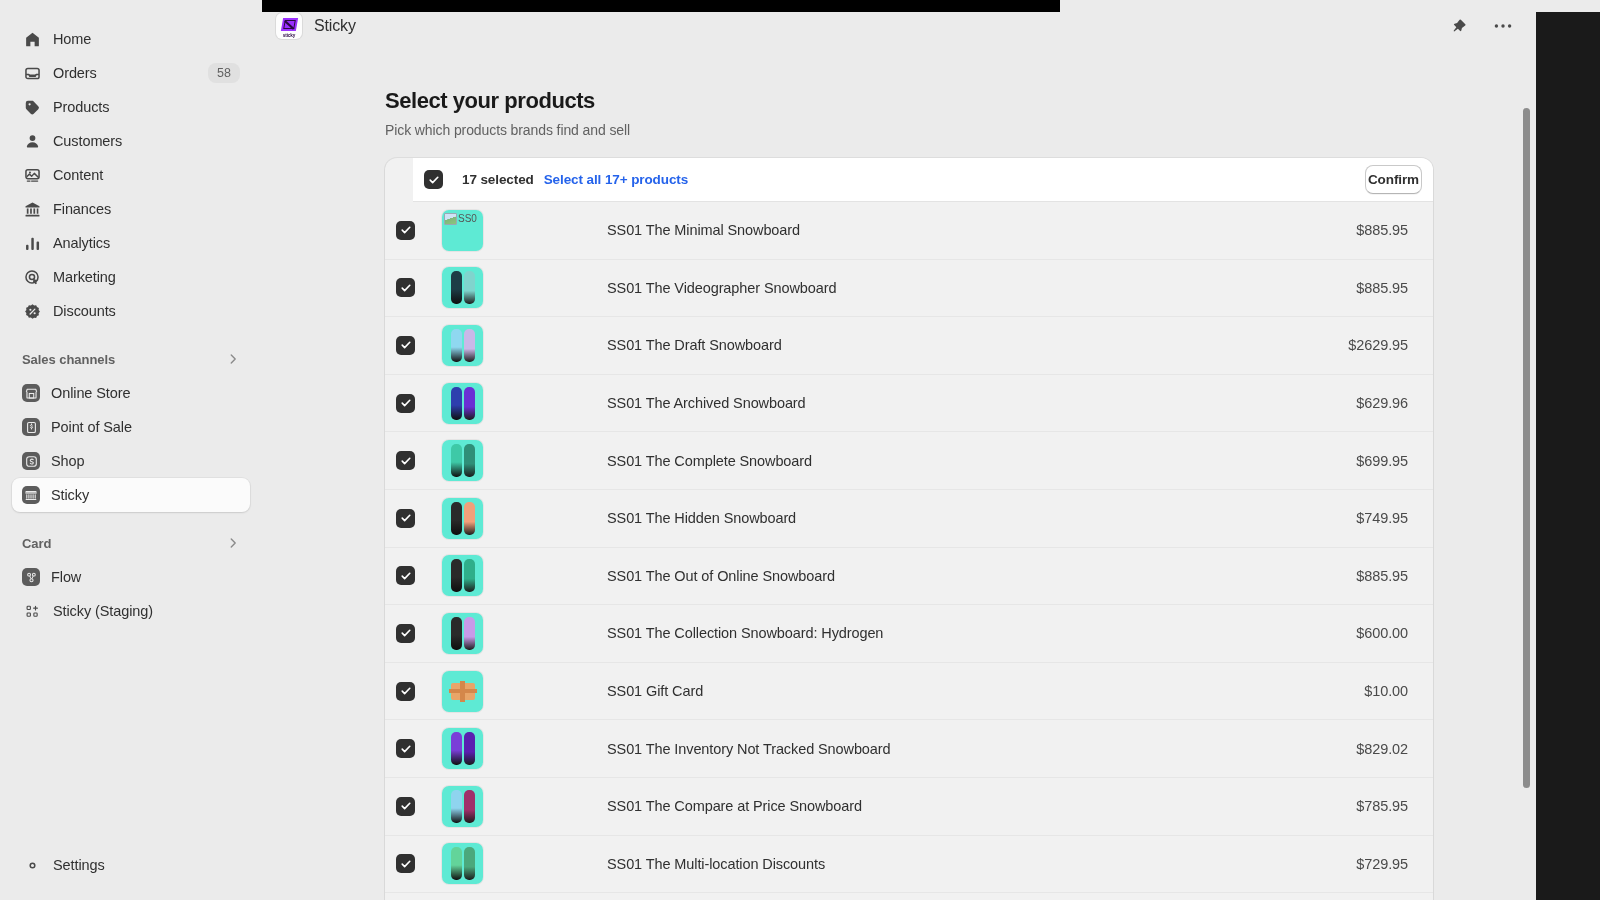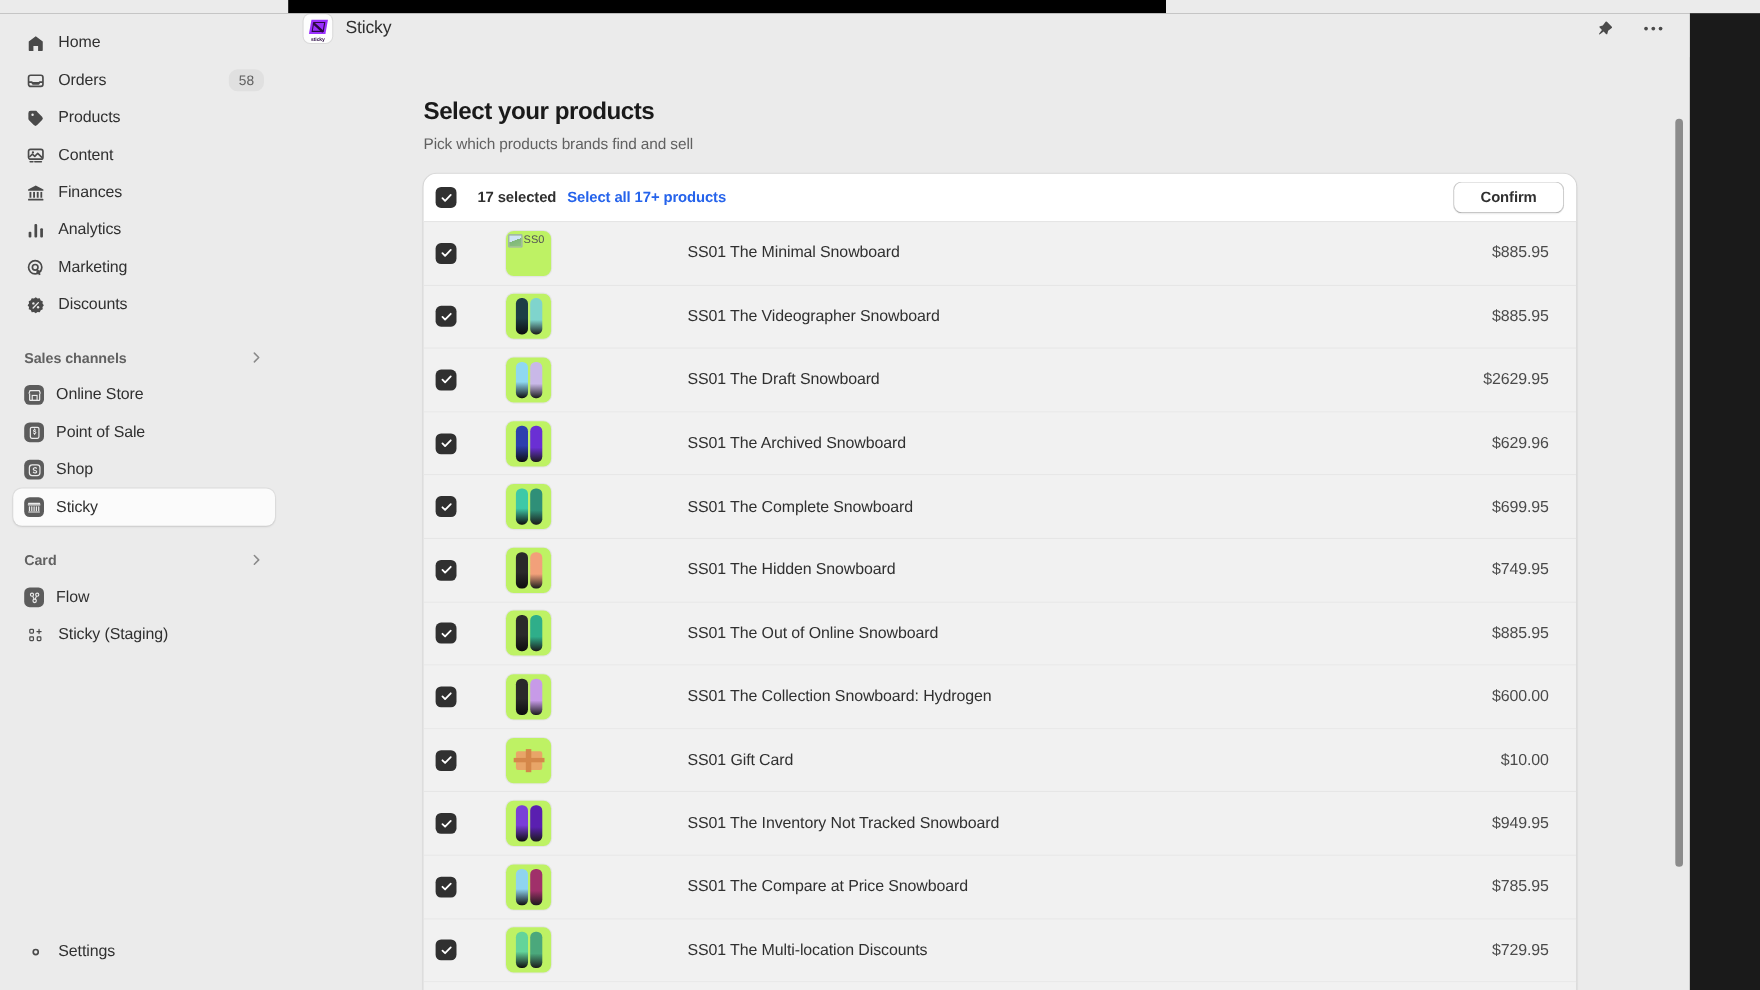--- a/index.html
+++ b/index.html
@@ -213,20 +213,21 @@
     box-shadow: 0 0 0 1px rgba(0,0,0,0.06), 0 1px 2px rgba(0,0,0,0.07);
     overflow: hidden;
     width: 1048px;
   }
   .card-head {
     height: 44px;
     background: #ffffff;
     display: flex; align-items: center;
     padding: 0 11px 0 11px;
     border-bottom: 1px solid #e3e3e3;
+    margin-left: 28px;
   }
   .cbx {
     width: 19px; height: 19px;
     border-radius: 5px;
     background: #303030;
     display: flex; align-items: center; justify-content: center;
     flex-shrink: 0;
     cursor: pointer;
   }
   .cbx svg { display:block; }
@@ -242,42 +243,42 @@
     color: #2563eb;
     letter-spacing: -0.1px;
     cursor: pointer;
   }
   .confirm-btn {
     margin-left: auto;
     background: #fff;
     border: 1px solid #c9c9c9;
     border-bottom-color: #b5b5b5;
     border-radius: 8px;
-    padding: 6px 24px;
+    padding: 6px 2px;
     font-size: 13.5px;
     font-weight: 600;
     color: #303030;
     letter-spacing: -0.1px;
     cursor: pointer;
     box-shadow: 0 1px 0 rgba(0,0,0,0.045);
     font-family: "Liberation Sans", sans-serif;
   }
   .row {
     height: 57.6px;
     display: flex; align-items: center;
     padding: 0 11px;
     border-bottom: 1px solid #e6e6e6;
     background: #f1f1f1;
   }
   .row:last-child { border-bottom: none; }
   .thumb {
     width: 41px; height: 41px;
-    margin-left: 45px;
+    margin-left: 27px;
     border-radius: 7px;
-    background: #bef264;
+    background: #5eead4;
     box-shadow: 0 0 0 1px rgba(0,0,0,0.05);
     overflow: hidden;
     display: flex; align-items: center; justify-content: center;
     gap: 2px;
     flex-shrink: 0;
     position: relative;
   }
   .board {
     width: 11px; height: 33px;
     border-radius: 5px;
@@ -374,20 +375,29 @@
           <span class="nav-label">Orders</span>
           <span class="nav-badge">58</span>
         </div>
         <div class="nav-item">
           <span class="nav-icon">
             <svg width="17" height="17" viewBox="0 0 20 20" fill="currentColor">
               <path d="M10.4 2.1H4.6A2.5 2.5 0 002.1 4.6v5.8c0 .66.26 1.3.73 1.77l5.1 5.1a2.5 2.5 0 003.54 0l5.3-5.3a2.5 2.5 0 000-3.54l-5.1-5.1A2.5 2.5 0 0010.4 2.1zM6.6 7.6a1.3 1.3 0 110-2.6 1.3 1.3 0 010 2.6z"></path>
             </svg>
           </span>
           <span class="nav-label">Products</span>
+        </div>
+        <div class="nav-item">
+          <span class="nav-icon">
+            <svg width="17" height="17" viewBox="0 0 20 20" fill="currentColor">
+              <circle cx="10" cy="6" r="3.4"></circle>
+              <path d="M10 11c-3.3 0-6 2-6.6 4.7-.2.8.4 1.5 1.2 1.5h10.8c.8 0 1.4-.7 1.2-1.5C16 13 13.3 11 10 11z"></path>
+            </svg>
+          </span>
+          <span class="nav-label">Customers</span>
         </div>
         <div class="nav-item">
           <span class="nav-icon">
             <svg width="17" height="17" viewBox="0 0 20 20" fill="none">
               <rect x="2.3" y="3.2" width="15.4" height="10.6" rx="2.2" stroke="currentColor" stroke-width="1.8"></rect>
               <path d="M3.2 11.4l3.2-3 2.6 2.4 3.1-3.3 4.7 4.6" stroke="currentColor" stroke-width="1.7" stroke-linejoin="round"></path>
               <circle cx="7" cy="6.6" r="1.2" fill="currentColor"></circle>
               <path d="M4 16.6h3M9 16.6h7" stroke="currentColor" stroke-width="1.7" stroke-linecap="round"></path>
             </svg>
           </span>
@@ -705,21 +715,21 @@
                 <div class="cbx">
                   <svg width="12" height="12" viewBox="0 0 14 14" fill="none">
                     <path d="M2.6 7.2l2.8 2.8 6-6.2" stroke="#fff" stroke-width="1.9" stroke-linecap="round" stroke-linejoin="round"></path>
                   </svg>
                 </div>
                 <div class="thumb">
                   <div class="board" style="background:linear-gradient(180deg,#7a3fd8 0%,#7a3fd8 55%,#0e0e0e 100%)"></div>
                   <div class="board" style="background:linear-gradient(180deg,#5a1fb0 0%,#5a1fb0 60%,#1b1b1b 100%)"></div>
                 </div>
                 <div class="prod-name">SS01 The Inventory Not Tracked Snowboard</div>
-                <div class="price">$949.95</div>
+                <div class="price">$829.02</div>
               </div>
               <div class="row">
                 <div class="cbx">
                   <svg width="12" height="12" viewBox="0 0 14 14" fill="none">
                     <path d="M2.6 7.2l2.8 2.8 6-6.2" stroke="#fff" stroke-width="1.9" stroke-linecap="round" stroke-linejoin="round"></path>
                   </svg>
                 </div>
                 <div class="thumb">
                   <div class="board" style="background:linear-gradient(180deg,#8fd4ef 0%,#8fd4ef 55%,#0e0e0e 100%)"></div>
                   <div class="board" style="background:linear-gradient(180deg,#a0306a 0%,#a0306a 60%,#1b1b1b 100%)"></div>

